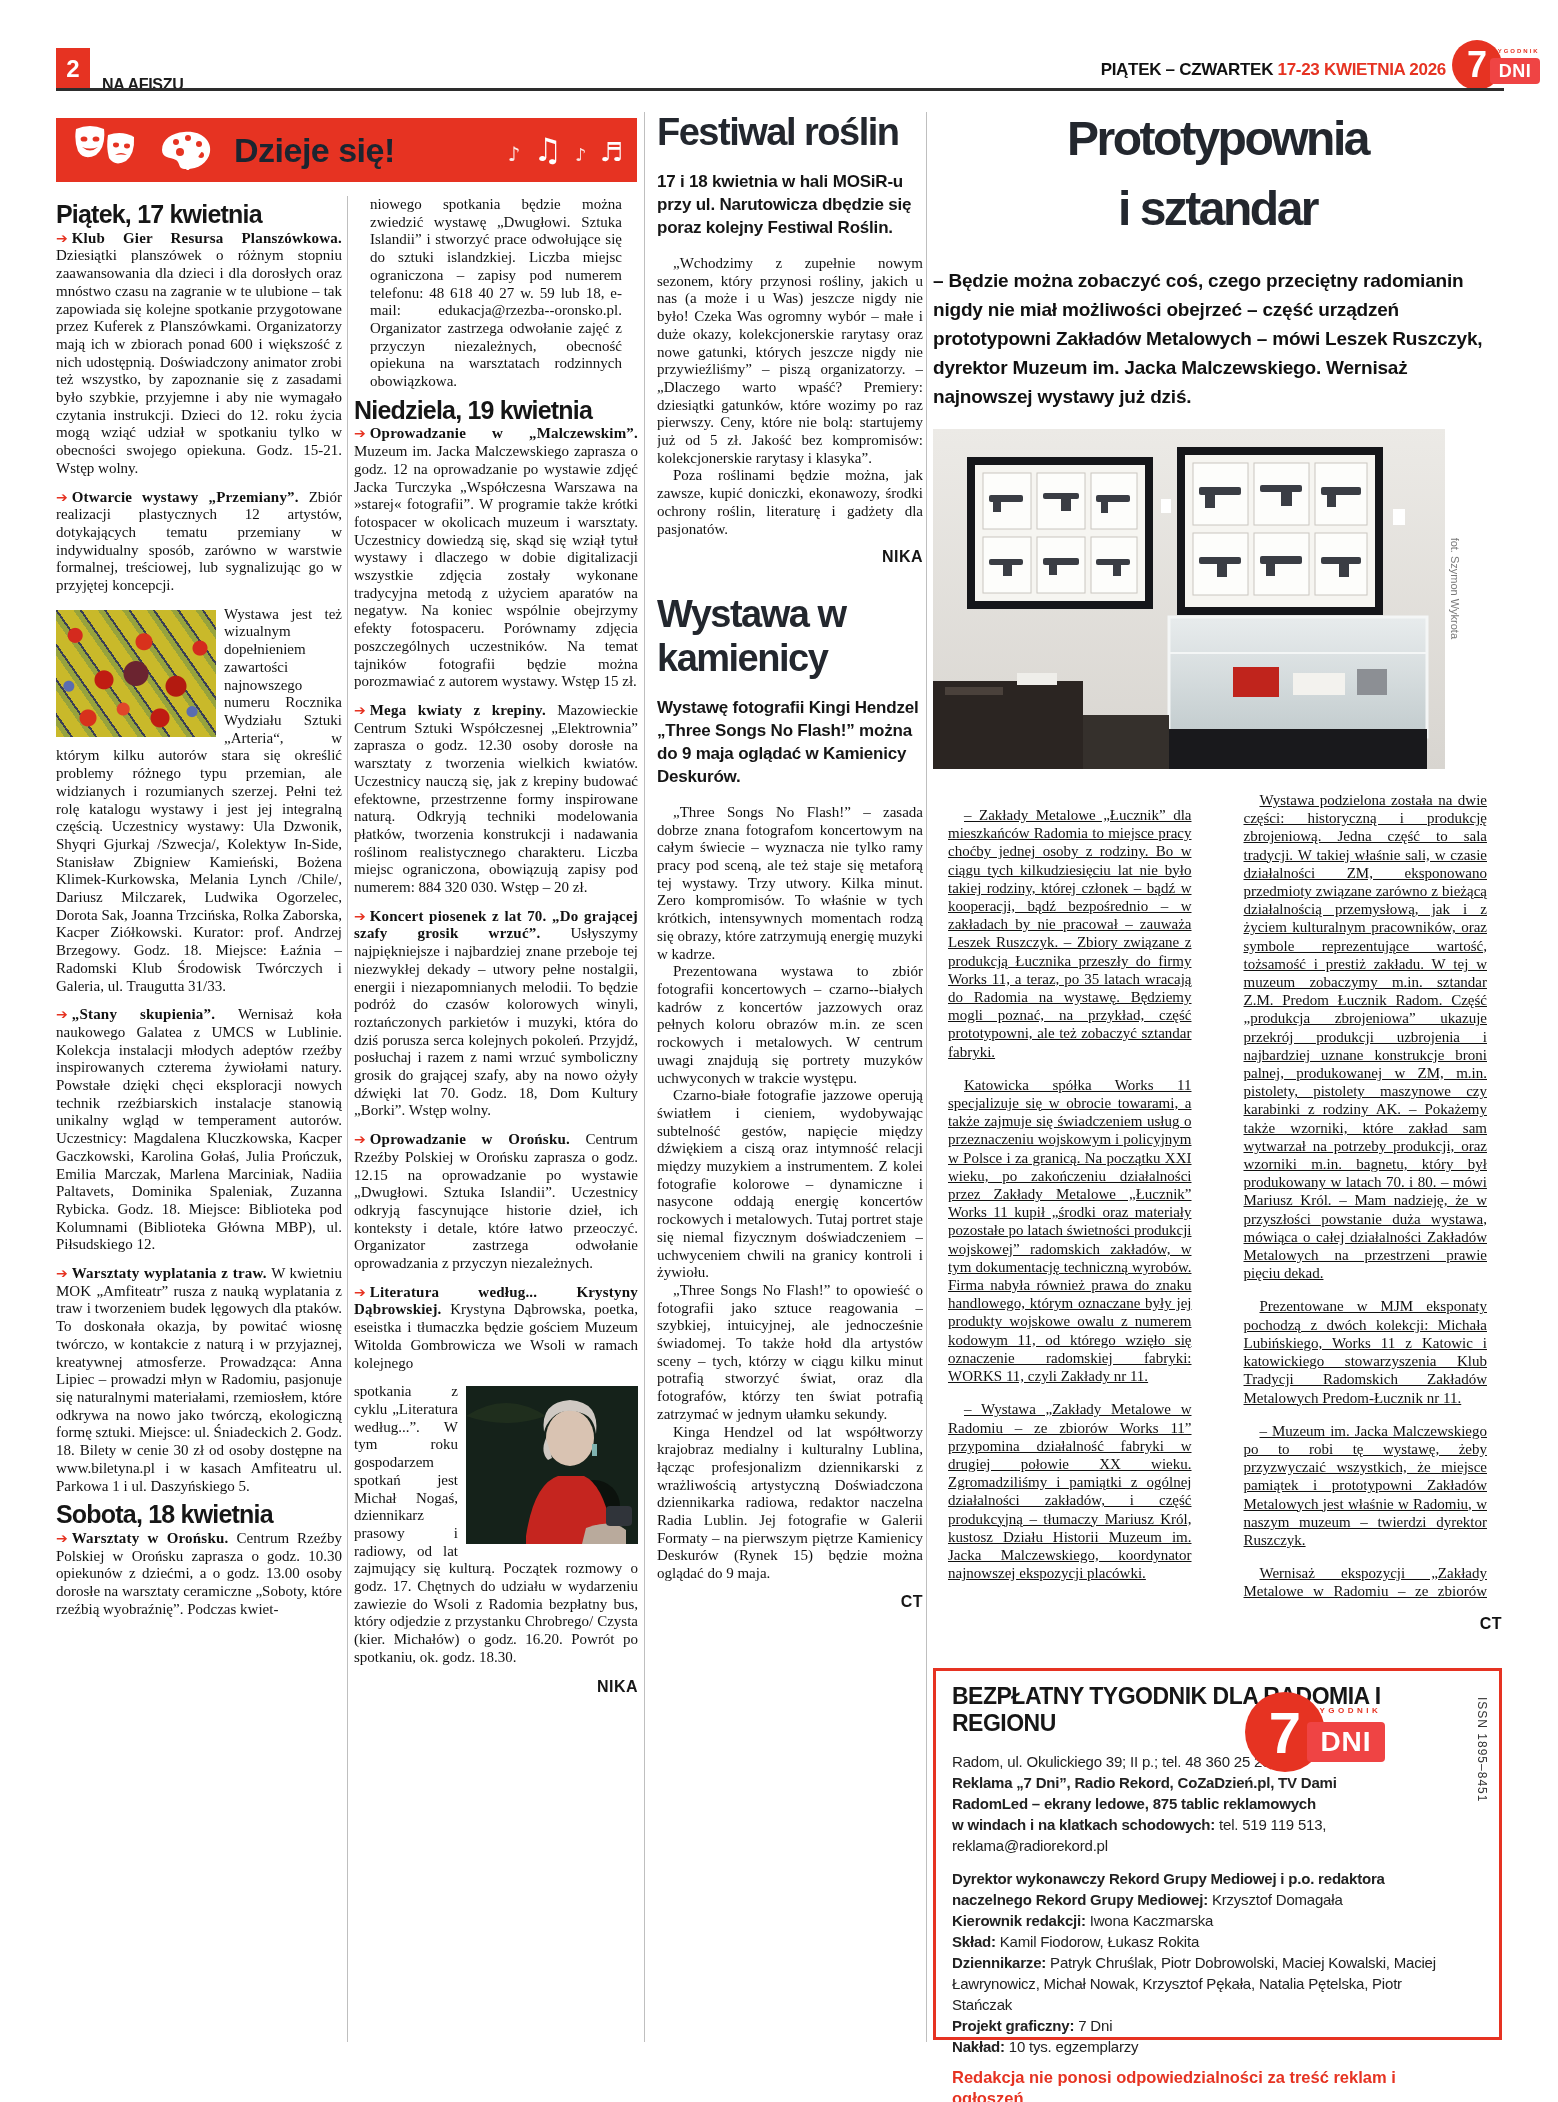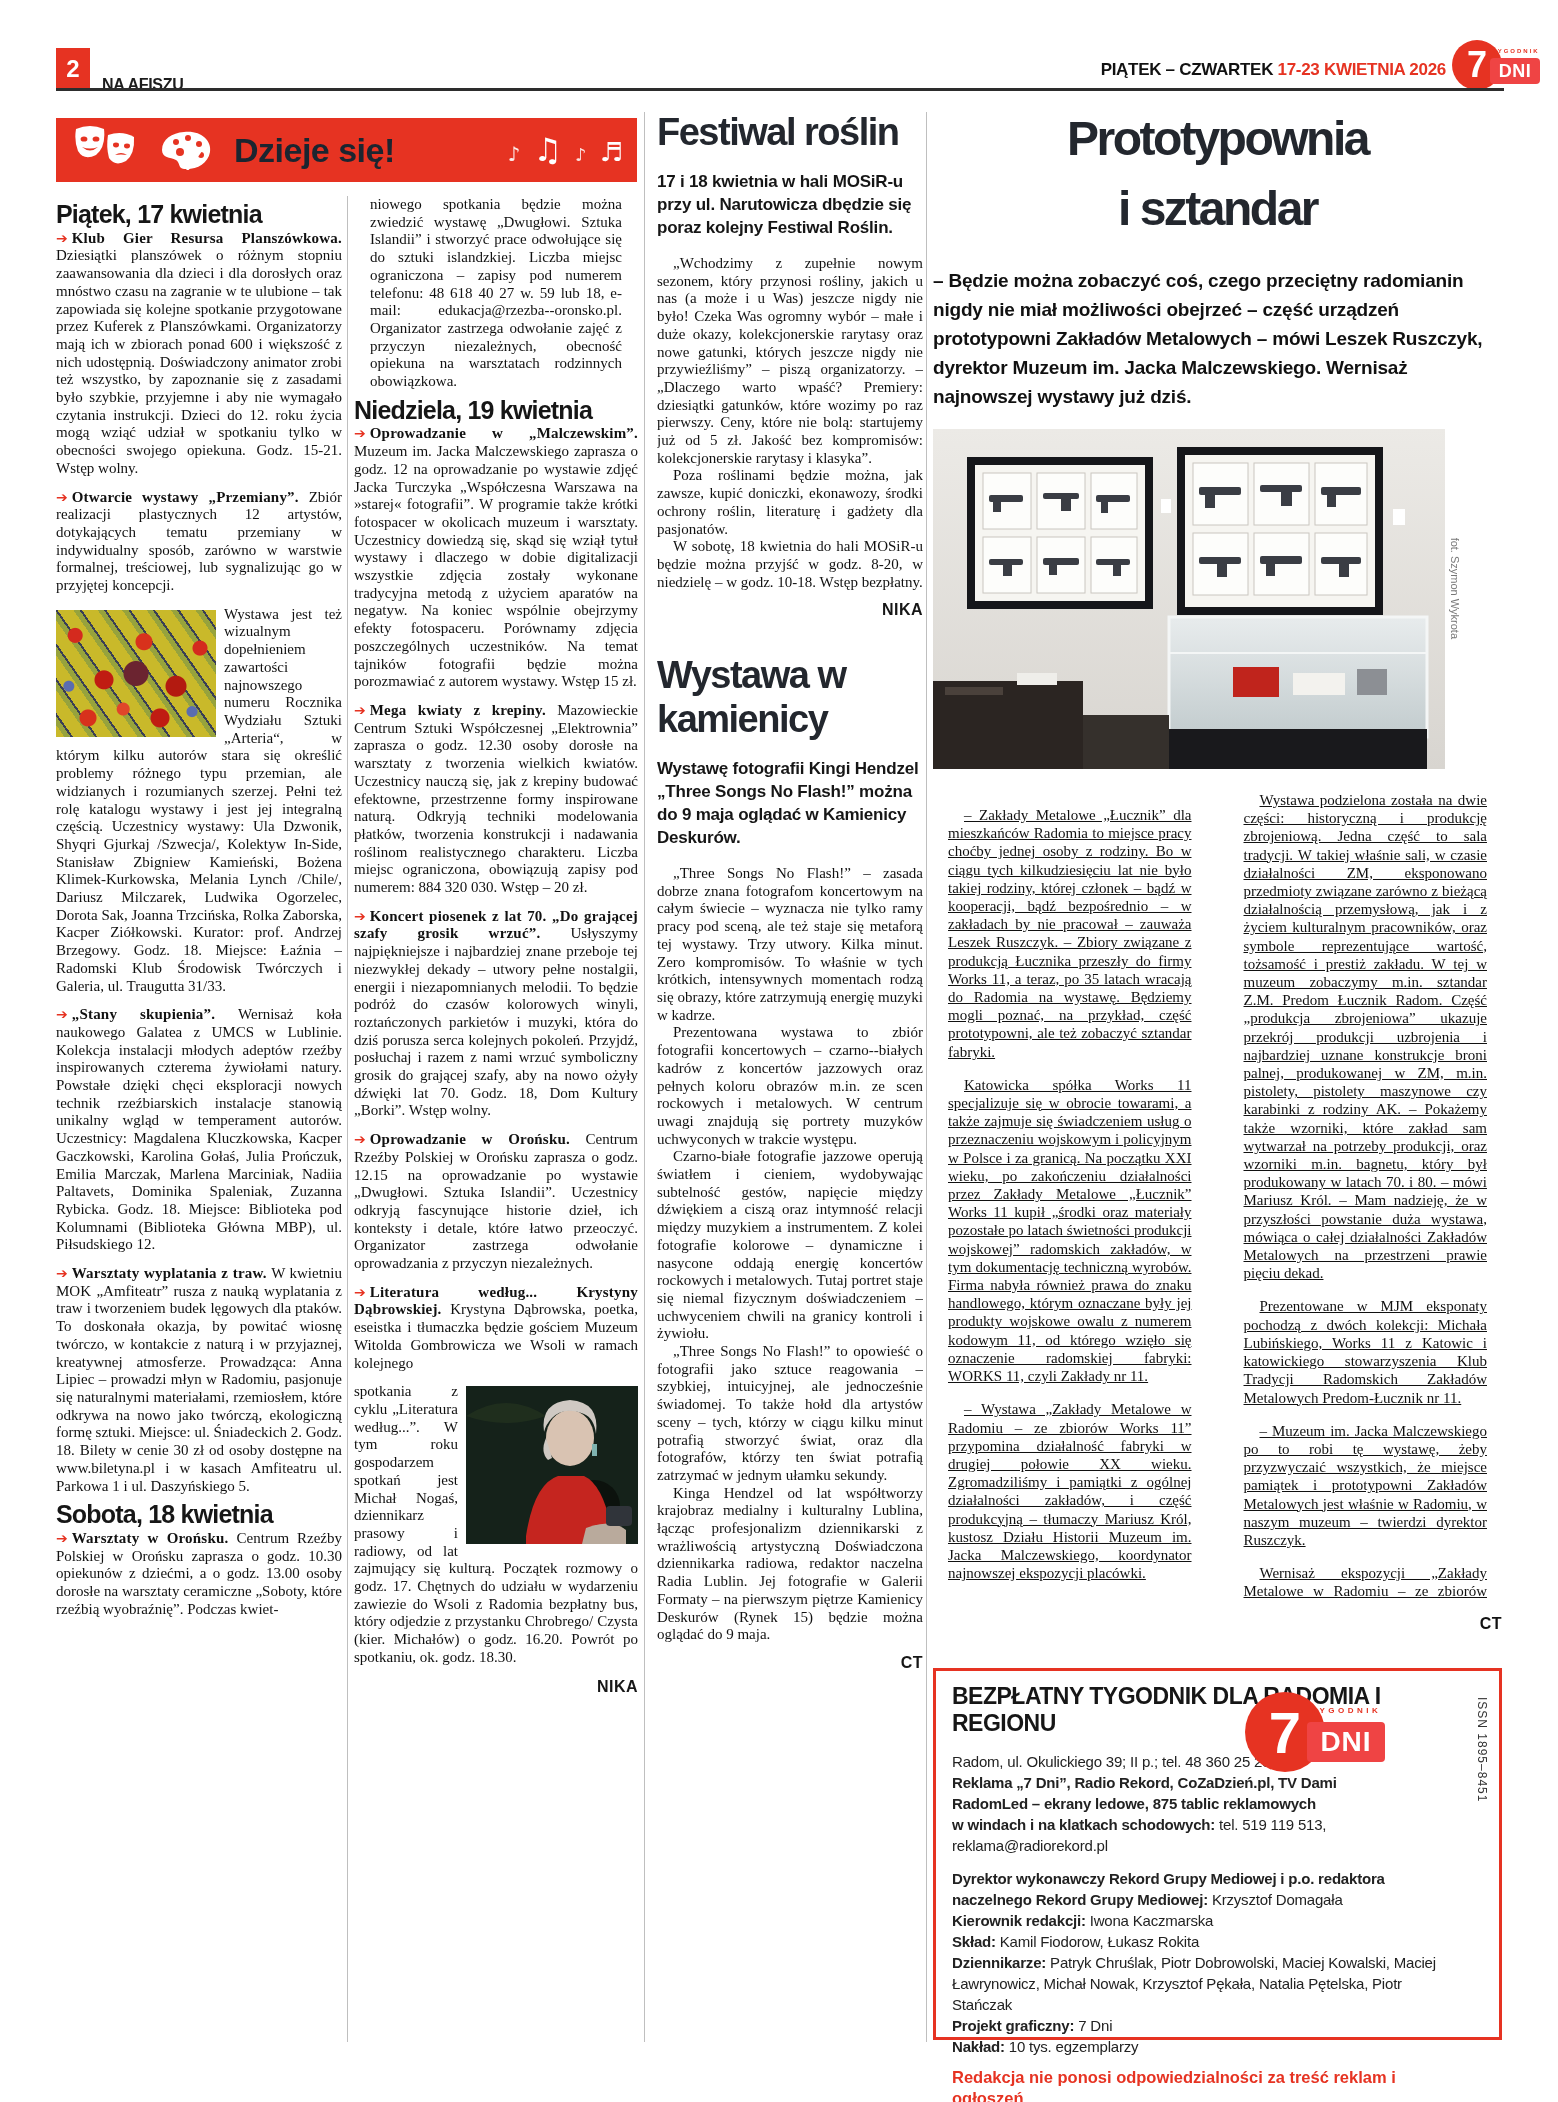--- a/index.html
+++ b/index.html
@@ -62,21 +62,21 @@
         radial-gradient(circle at 8% 60%,#5a6db0 0 5px,transparent 6px),
         radial-gradient(circle at 50% 50%,#6b2430 0 12px,transparent 13px),
         repeating-linear-gradient(55deg,#c9b92a 0 7px,#97a33c 7px 12px,#3a3f55 12px 14px,#c9b92a 14px 20px);}
   .img-portrait{float:right;width:172px;height:158px;margin:3px 0 2px 8px;}
   
   .art-h1{font-family:"Liberation Sans",sans-serif;font-weight:bold;font-size:38px;line-height:44px;
           letter-spacing:-1.5px;color:#23272e;margin:0 0 16px;text-align:left;}
   .art-lede{font-family:"Liberation Sans",sans-serif;font-weight:bold;font-size:17px;line-height:23px;
           letter-spacing:-.2px;color:#161616;margin:0 0 16px;text-align:left;}
   .art-p{margin:0;text-indent:16px;}
-  .art2{margin-top:34px;}
+  .art2{margin-top:26px;}
   
   .feature{position:absolute;left:933px;top:104px;width:569px;}
   .feat-h1{font-family:"Liberation Sans",sans-serif;font-weight:bold;font-size:48px;line-height:70px;
           letter-spacing:-2.5px;color:#23272e;text-align:center;margin:0 0 22px;}
   .feat-lede{font-family:"Liberation Sans",sans-serif;font-weight:bold;font-size:19px;line-height:29px;
           letter-spacing:-.2px;margin:0 0 18px;text-align:left;}
   .feat-photo{position:relative;width:512px;height:340px;margin-bottom:22px;}
   .photo-credit{position:absolute;right:-16px;top:210px;transform:rotate(90deg);transform-origin:right top;
           font-family:"Liberation Sans",sans-serif;font-size:11px;color:#777;white-space:nowrap;}
   .feat-body{height:818px;column-count:2;column-gap:22px;font-size:15px;line-height:18.2px;
@@ -185,21 +185,20 @@
           </svg></span>spotkania z cyklu „Literatura według...”. W tym roku gospodarzem spotkań jest Michał Nogaś, dziennikarz prasowy i radiowy, od lat zajmujący się kulturą. Początek rozmowy o godz. 17. Chętnych do udziału w wydarzeniu zawiezie do Wsoli z Radomia bezpłatny bus, który odjedzie z przystanku Chrobrego/ Czysta (kier. Michałów) o godz. 16.20. Powrót po spotkaniu, ok. godz. 18.30.</p>
       <div class="byline">NIKA</div>
     </div>
 
   <div class="col col3" id="col3">
       <div class="art">
         <h1 class="art-h1">Festiwal roślin</h1>
         <p class="art-lede">17 i 18 kwietnia w hali MOSiR-u przy ul. Narutowicza dbędzie się poraz kolejny Festiwal Roślin.</p>
         <p class="art-p">„Wchodzimy z zupełnie nowym sezonem, który przynosi rośliny, jakich u nas (a może i u Was) jeszcze nigdy nie było! Czeka Was ogromny wybór – małe i duże okazy, kolekcjonerskie rarytasy oraz nowe gatunki, których jeszcze nigdy nie przywieźliśmy” – piszą organizatorzy. – „Dlaczego warto wpaść? Premiery: dziesiątki gatunków, które wozimy po raz pierwszy. Ceny, które nie bolą: startujemy już od 5 zł. Jakość bez kompromisów: kolekcjonerskie rarytasy i klasyka”.</p>
         <p class="art-p">Poza roślinami będzie można, jak zawsze, kupić doniczki, ekonawozy, środki ochrony roślin, literaturę i gadżety dla pasjonatów.</p>
-        <p class="art-p">W sobotę, 18 kwietnia do hali MOSiR-u będzie można przyjść w godz. 8-20, w niedzielę – w godz. 10-18. Wstęp bezpłatny.</p>
         <div class="byline">NIKA</div>
       </div>
       <div class="art art2">
         <h1 class="art-h1">Wystawa w kamienicy</h1>
         <p class="art-lede">Wystawę fotografii Kingi Hendzel „Three Songs No Flash!” można do 9 maja oglądać w Kamienicy Deskurów.</p>
         <p class="art-p">„Three Songs No Flash!” – zasada dobrze znana fotografom koncertowym na całym świecie – wyznacza nie tylko ramy pracy pod sceną, ale też staje się metaforą tej wystawy. Trzy utwory. Kilka minut. Zero kompromisów. To właśnie w tych krótkich, intensywnych momentach rodzą się obrazy, które zatrzymują energię muzyki w kadrze.</p>
         <p class="art-p">Prezentowana wystawa to zbiór fotografii koncertowych – czarno--białych kadrów z koncertów jazzowych oraz pełnych koloru obrazów m.in. ze scen rockowych i metalowych. W centrum uwagi znajdują się portrety muzyków uchwyconych w trakcie występu.</p>
         <p class="art-p">Czarno-białe fotografie jazzowe operują światłem i cieniem, wydobywając subtelność gestów, napięcie między dźwiękiem a ciszą oraz intymność relacji między muzykiem a instrumentem. Z kolei fotografie kolorowe – dynamiczne i nasycone oddają energię koncertów rockowych i metalowych. Tutaj portret staje się niemal fizycznym doświadczeniem – uchwyceniem chwili na granicy kontroli i żywiołu.</p>
         <p class="art-p">„Three Songs No Flash!” to opowieść o fotografii jako sztuce reagowania – szybkiej, intuicyjnej, ale jednocześnie świadomej. To także hołd dla artystów sceny – tych, którzy w ciągu kilku minut potrafią stworzyć świat, oraz dla fotografów, którzy ten świat potrafią zatrzymać w jednym ułamku sekundy.</p>
         <p class="art-p">Kinga Hendzel od lat współtworzy krajobraz medialny i kulturalny Lublina, łącząc profesjonalizm dziennikarski z wrażliwością artystyczną Doświadczona dziennikarka radiowa, redaktor naczelna Radia Lublin. Jej fotografie w Galerii Formaty – na pierwszym piętrze Kamienicy Deskurów (Rynek 15) będzie można oglądać do 9 maja.</p>

